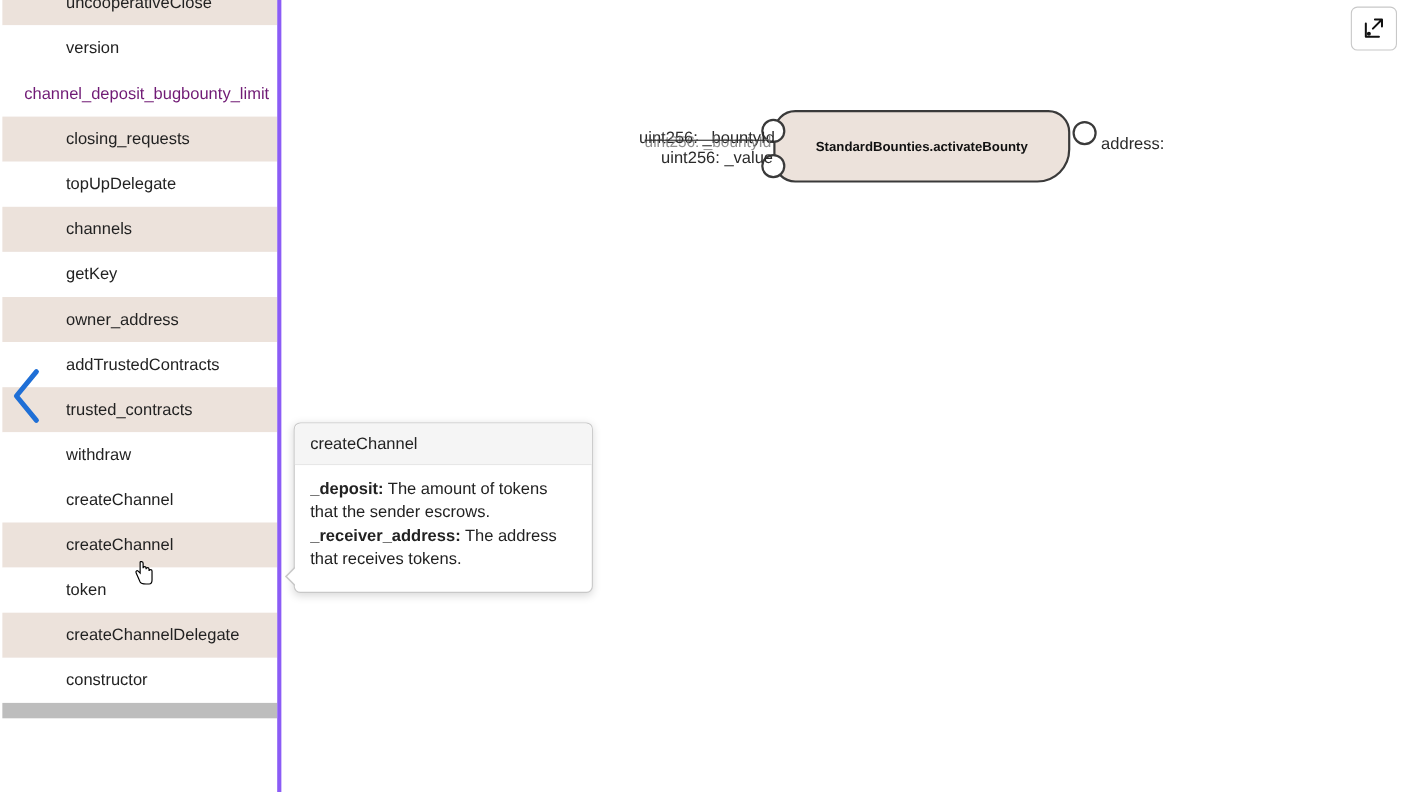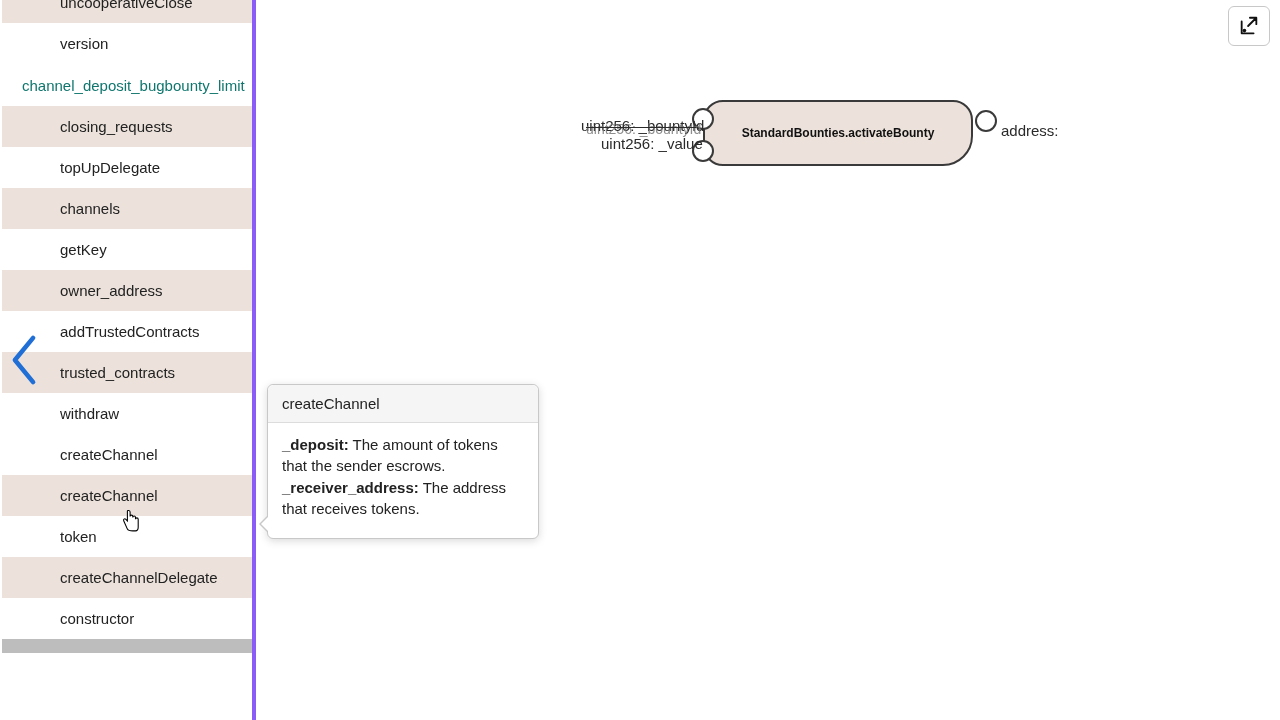--- a/index.html
+++ b/index.html
@@ -12,21 +12,21 @@
     left: 2px; top: 0;
     width: 254px;
     height: 720px;
     background: #fff;
     overflow: hidden;
     border-right: 4px solid #8b5cf6;
   }
   .group-header {
     padding: 10px 20px;
     font-size: 15px;
-    color: #0f766e;
+    color: #701a75;
     background: #fff;
     height: 42px;
     display: flex;
     align-items: center;
   }
   .item {
     height: 41px;
     padding-left: 58px;
     display: flex;
     align-items: center;

